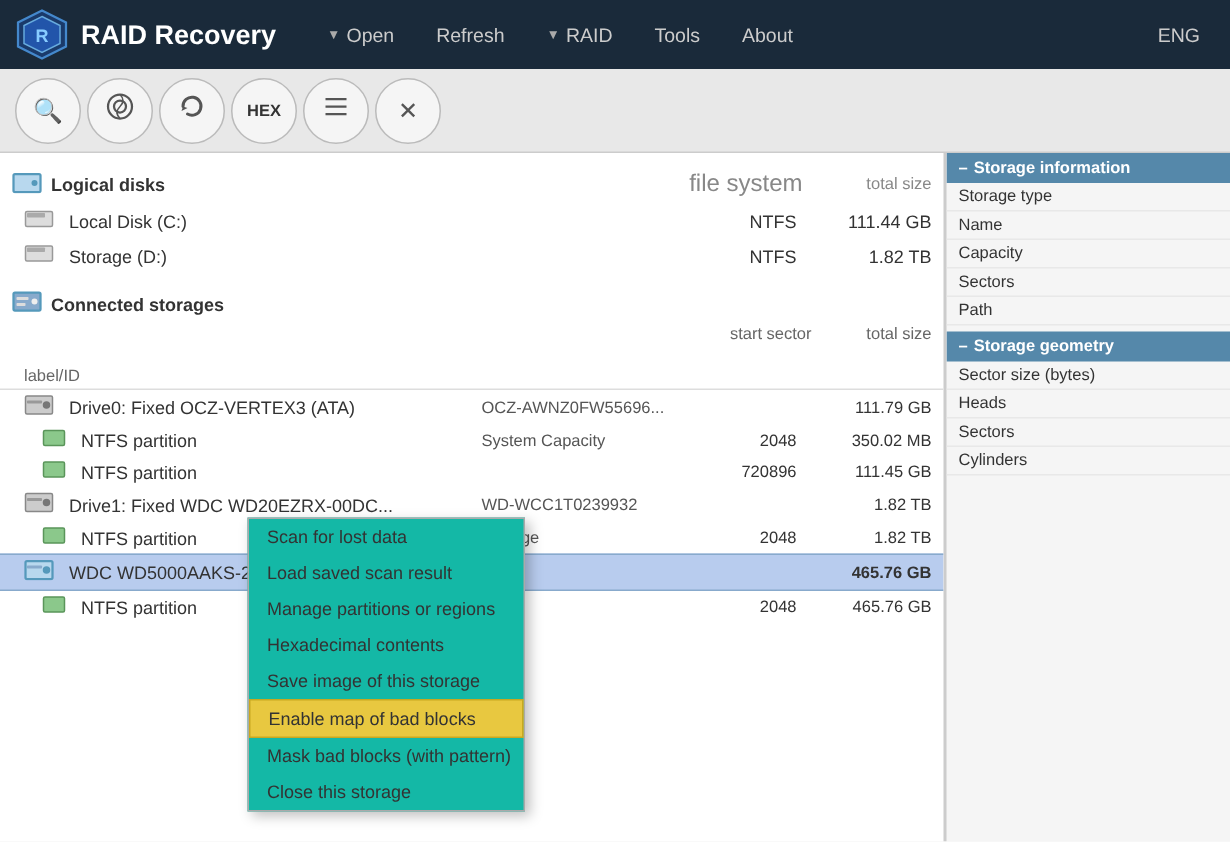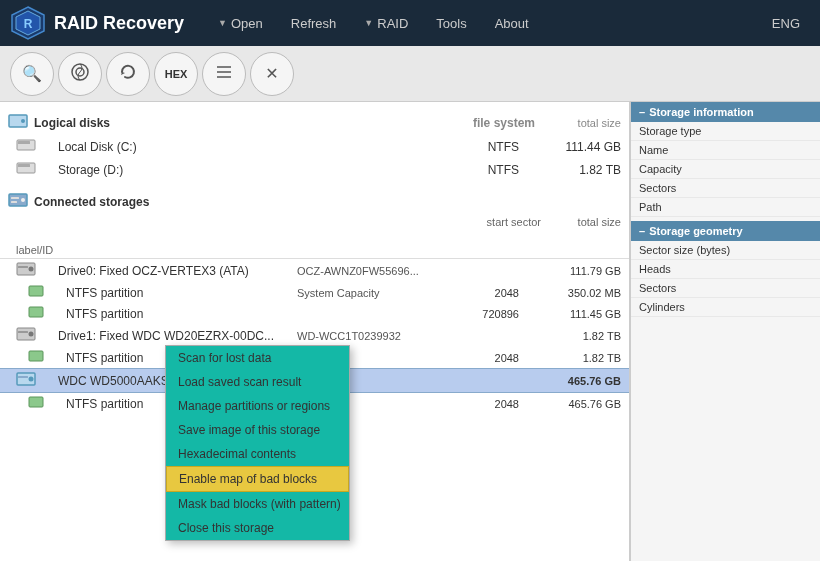--- a/index.html
+++ b/index.html
@@ -113,21 +113,21 @@
       font-size: 12px;
       color: #333;
       gap: 6px;
     }
     .section-header svg { flex-shrink: 0; }
 
     .disk-row {
       display: flex;
       align-items: center;
       padding: 3px 8px 3px 16px;
-      gap: 22px;
+      gap: 10px;
       cursor: pointer;
       color: #333;
     }
 
     .indent-1 { padding-left: 28px; }
 
     
     #right-panel {
       width: 190px;
       background: #f5f5f5;
@@ -252,21 +252,21 @@
   <div id="left-panel">
 
     <div class="section-header">
       <span>
         <svg width="20" height="14" viewBox="0 0 20 14">
           <rect x="1" y="1" width="18" height="12" rx="1" fill="#b8d8ee" stroke="#5599bb" stroke-width="1.5"></rect>
           <circle cx="15" cy="7" r="2" fill="#5599bb" stroke="none"></circle>
         </svg>
       </span>
       <span>Logical disks</span>
-      <span style="margin-left:auto; font-weight:bold; color:#888; font-size:12px;">file system</span>
+      <span style="margin-left:auto; font-weight:normal; color:#888; font-size:16px;">file system</span>
       <span style="width:80px; text-align:right; font-weight:normal; color:#888; font-size:11px;">total size</span>
     </div>
 
     <div class="disk-row">
       <span>
         <svg width="20" height="14" viewBox="0 0 20 14">
           <rect x="1" y="2" width="18" height="10" rx="1" fill="#ddd" stroke="#999" stroke-width="1"></rect>
           <rect x="2" y="3" width="12" height="3" rx="0.5" fill="#aaa"></rect>
         </svg>
       </span>
@@ -416,18 +416,18 @@
     <div class="info-row">Sectors</div>
     <div class="info-row">Cylinders</div>
   </div>
 
 </div>
 
 <div id="context-menu">
   <div class="ctx-item">Scan for lost data</div>
   <div class="ctx-item">Load saved scan result</div>
   <div class="ctx-item">Manage partitions or regions</div>
+  <div class="ctx-item">Hexadecimal contents</div>
   <div class="ctx-item">Save image of this storage</div>
-  <div class="ctx-item">Hexadecimal contents</div>
   <div class="ctx-item active">Enable map of bad blocks</div>
   <div class="ctx-item">Mask bad blocks (with pattern)</div>
   <div class="ctx-item">Close this storage</div>
 </div>
 
 </body></html>

